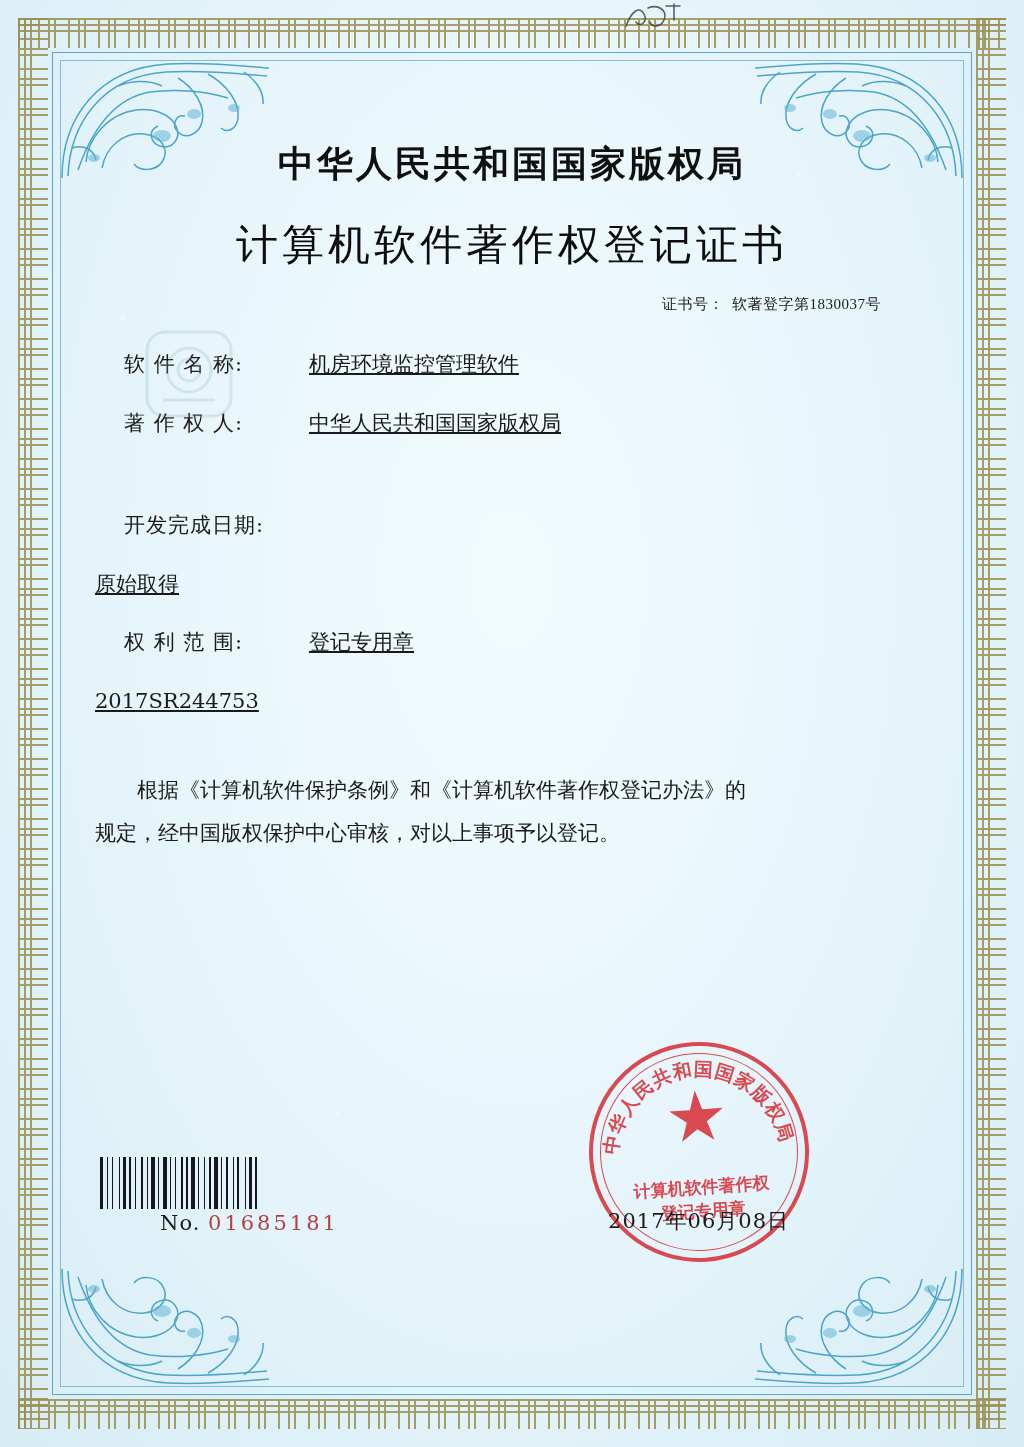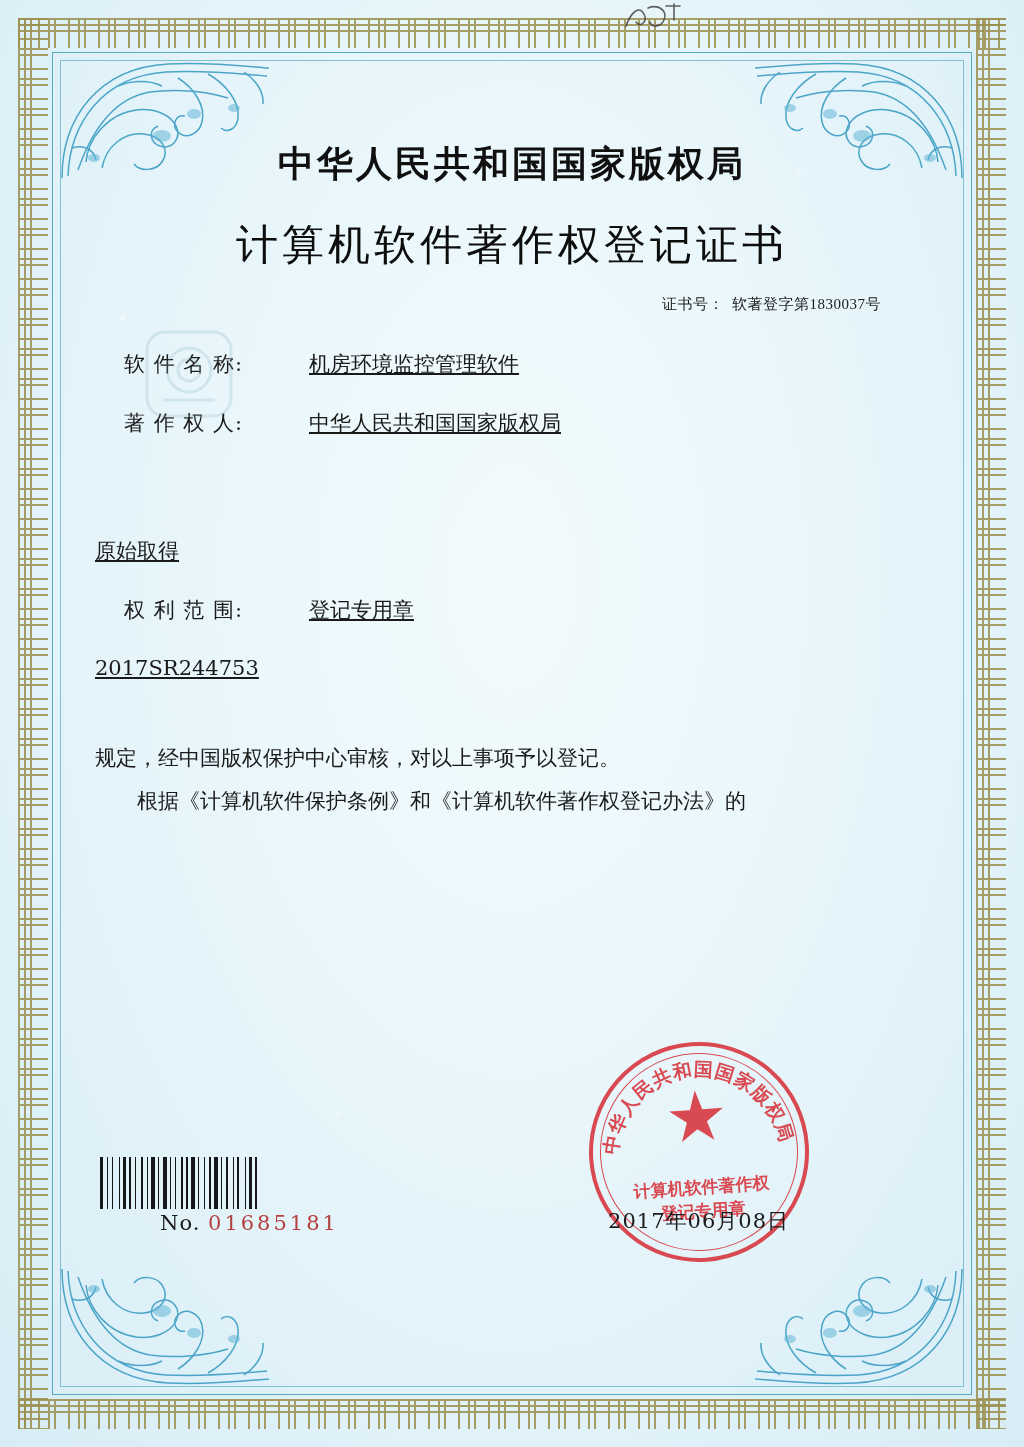--- a/index.html
+++ b/index.html
@@ -413,36 +413,37 @@
       </div>
 
       <div class="field-row">
         <div class="field-label">著 作 权 人:</div>
         <div class="field-value">中华人民共和国国家版权局</div>
       </div>
     </div>
 
     <div id="fields-group-2">
       <div class="field-row">
+        <div class="field-label">开发完成日期:</div>
       </div>
       <div class="field-row">
         <div class="field-value">原始取得</div>
       </div>
       <div class="field-row">
         <div class="field-label">权 利 范 围:</div>
         <div class="field-value">登记专用章</div>
       </div>
       <div class="field-row">
         <div class="field-value">2017SR244753</div>
       </div>
     </div>
 
     <div id="legal-paragraph">
+      <div><span class="indent"></span><span>根据《计算机软件保护条例》和《计算机软件著作权登记办法》的</span></div>
       <div>规定，经中国版权保护中心审核，对以上事项予以登记。</div>
-      <div><span class="indent"></span><span>根据《计算机软件保护条例》和《计算机软件著作权登记办法》的</span></div>
     </div>
   </div>
 
   <div id="barcode">
       <div class="bar" style="width: 4px;"></div>
       <div class="bar" style="width: 2px; background: transparent;"></div>
       <div class="bar" style="width: 1px;"></div>
       <div class="bar" style="width: 3px; background: transparent;"></div>
       <div class="bar" style="width: 2px;"></div>
       <div class="bar" style="width: 5px; background: transparent;"></div>

